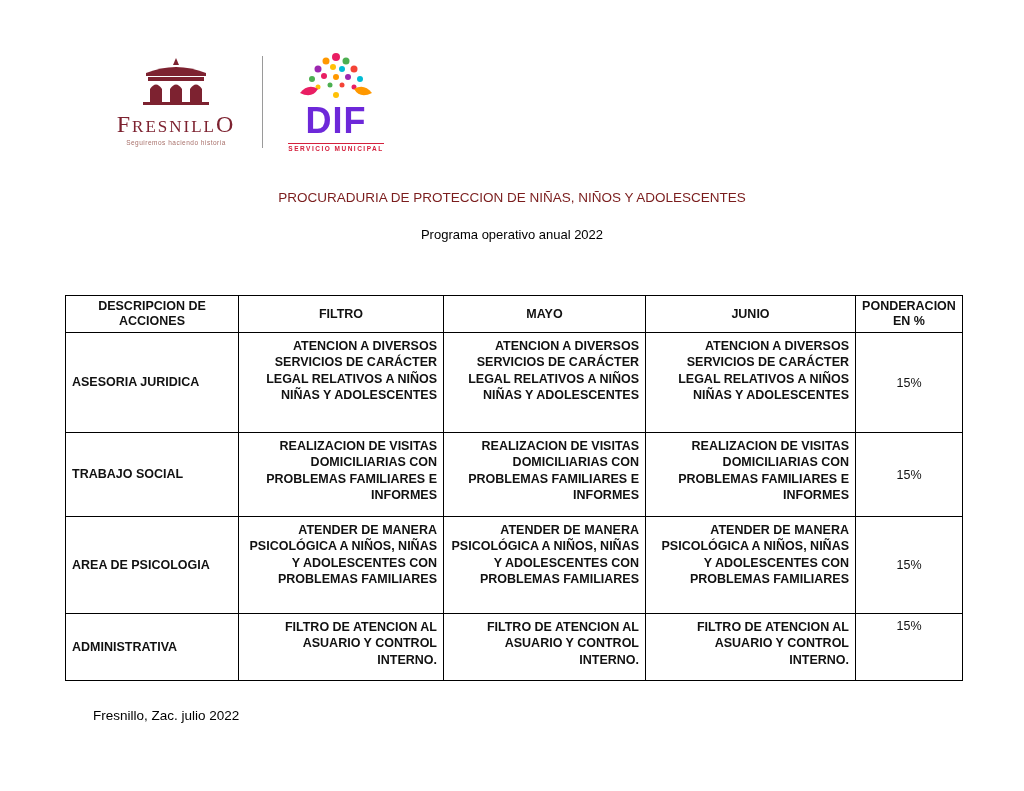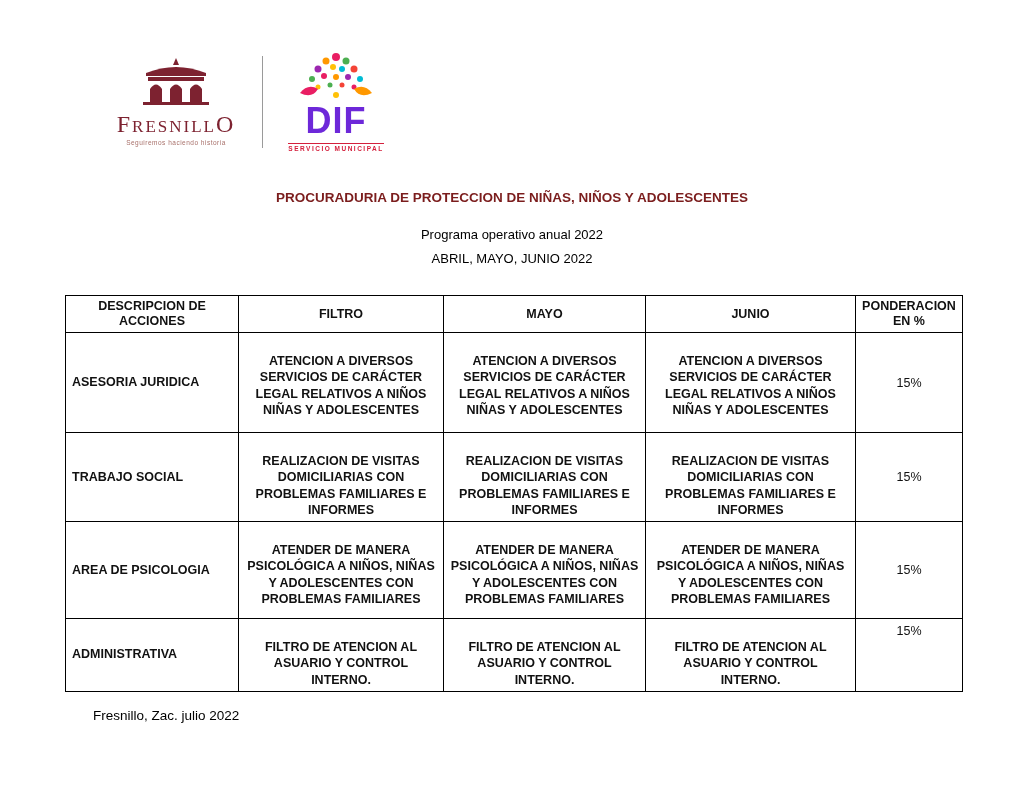--- a/index.html
+++ b/index.html
@@ -41,21 +41,21 @@
     letter-spacing: 1.5px; margin-top: 3px;
     border-top: 1px solid #d41f3c; display: inline-block; padding-top: 1px;
   }
 
   
   .title-block {
     position: absolute; top: 189px; left: 0; width: 100%;
     text-align: center; line-height: 1.3;
   }
   .title-main {
-    font-size: 13.5px; font-weight: bold; color: #7b1d1d; margin-bottom: 20px; text-align: center;
+    font-size: 13.5px; font-weight: normal; color: #7b1d1d; margin-bottom: 20px; text-align: center;
   }
   .title-sub { font-size: 13px; color: #000; margin-top: 8px; }
 
   
   table.report-table {
     position: absolute; left: 65px; top: 295px; width: 897px;
     border-collapse: collapse; table-layout: fixed;
   }
   .report-table col.c0 { width: 173px; }
   .report-table col.c1 { width: 205px; }
@@ -69,22 +69,22 @@
   }
   .report-table th {
     font-weight: bold; text-align: center; vertical-align: middle;
     height: 33px; line-height: 1.2;
   }
   td.desc {
     font-weight: bold; text-align: left; vertical-align: middle;
     line-height: 1.2;
   }
   td.month {
-    font-weight: bold; text-align: center; vertical-align: top;
-    line-height: 1.3; padding-top: 20px;
+    font-weight: bold; text-align: right; vertical-align: top;
+    line-height: 1.3; padding-top: 5px;
   }
   td.pond { text-align: center; vertical-align: middle; font-weight: normal; }
   td.pond.top { vertical-align: top; padding-top: 5px; }
   tr.h0 { height: 100px; }
   tr.h1 { height: 84px; }
   tr.h2 { height: 97px; }
   tr.h3 { height: 67px; }
 
   
   .footer-line {
@@ -145,21 +145,20 @@
         </svg>
       </span>
       <div class="dif-name">DIF</div>
       <div><span class="dif-sub">SERVICIO MUNICIPAL</span></div>
     </div>
   </header>
 
   <section class="title-block">
     <div class="title-main">PROCURADURIA DE PROTECCION DE NIÑAS, NIÑOS Y ADOLESCENTES</div>
     <div class="title-sub">Programa operativo anual  2022</div>
-    <div class="title-sub">ABRIL, MAYO, JUNIO   2022</div>
   </section>
 
   <table class="report-table">
     <colgroup>
       <col class="c0">
         <col class="c1">
         <col class="c2">
         <col class="c3">
         <col class="c4">
     </colgroup>

